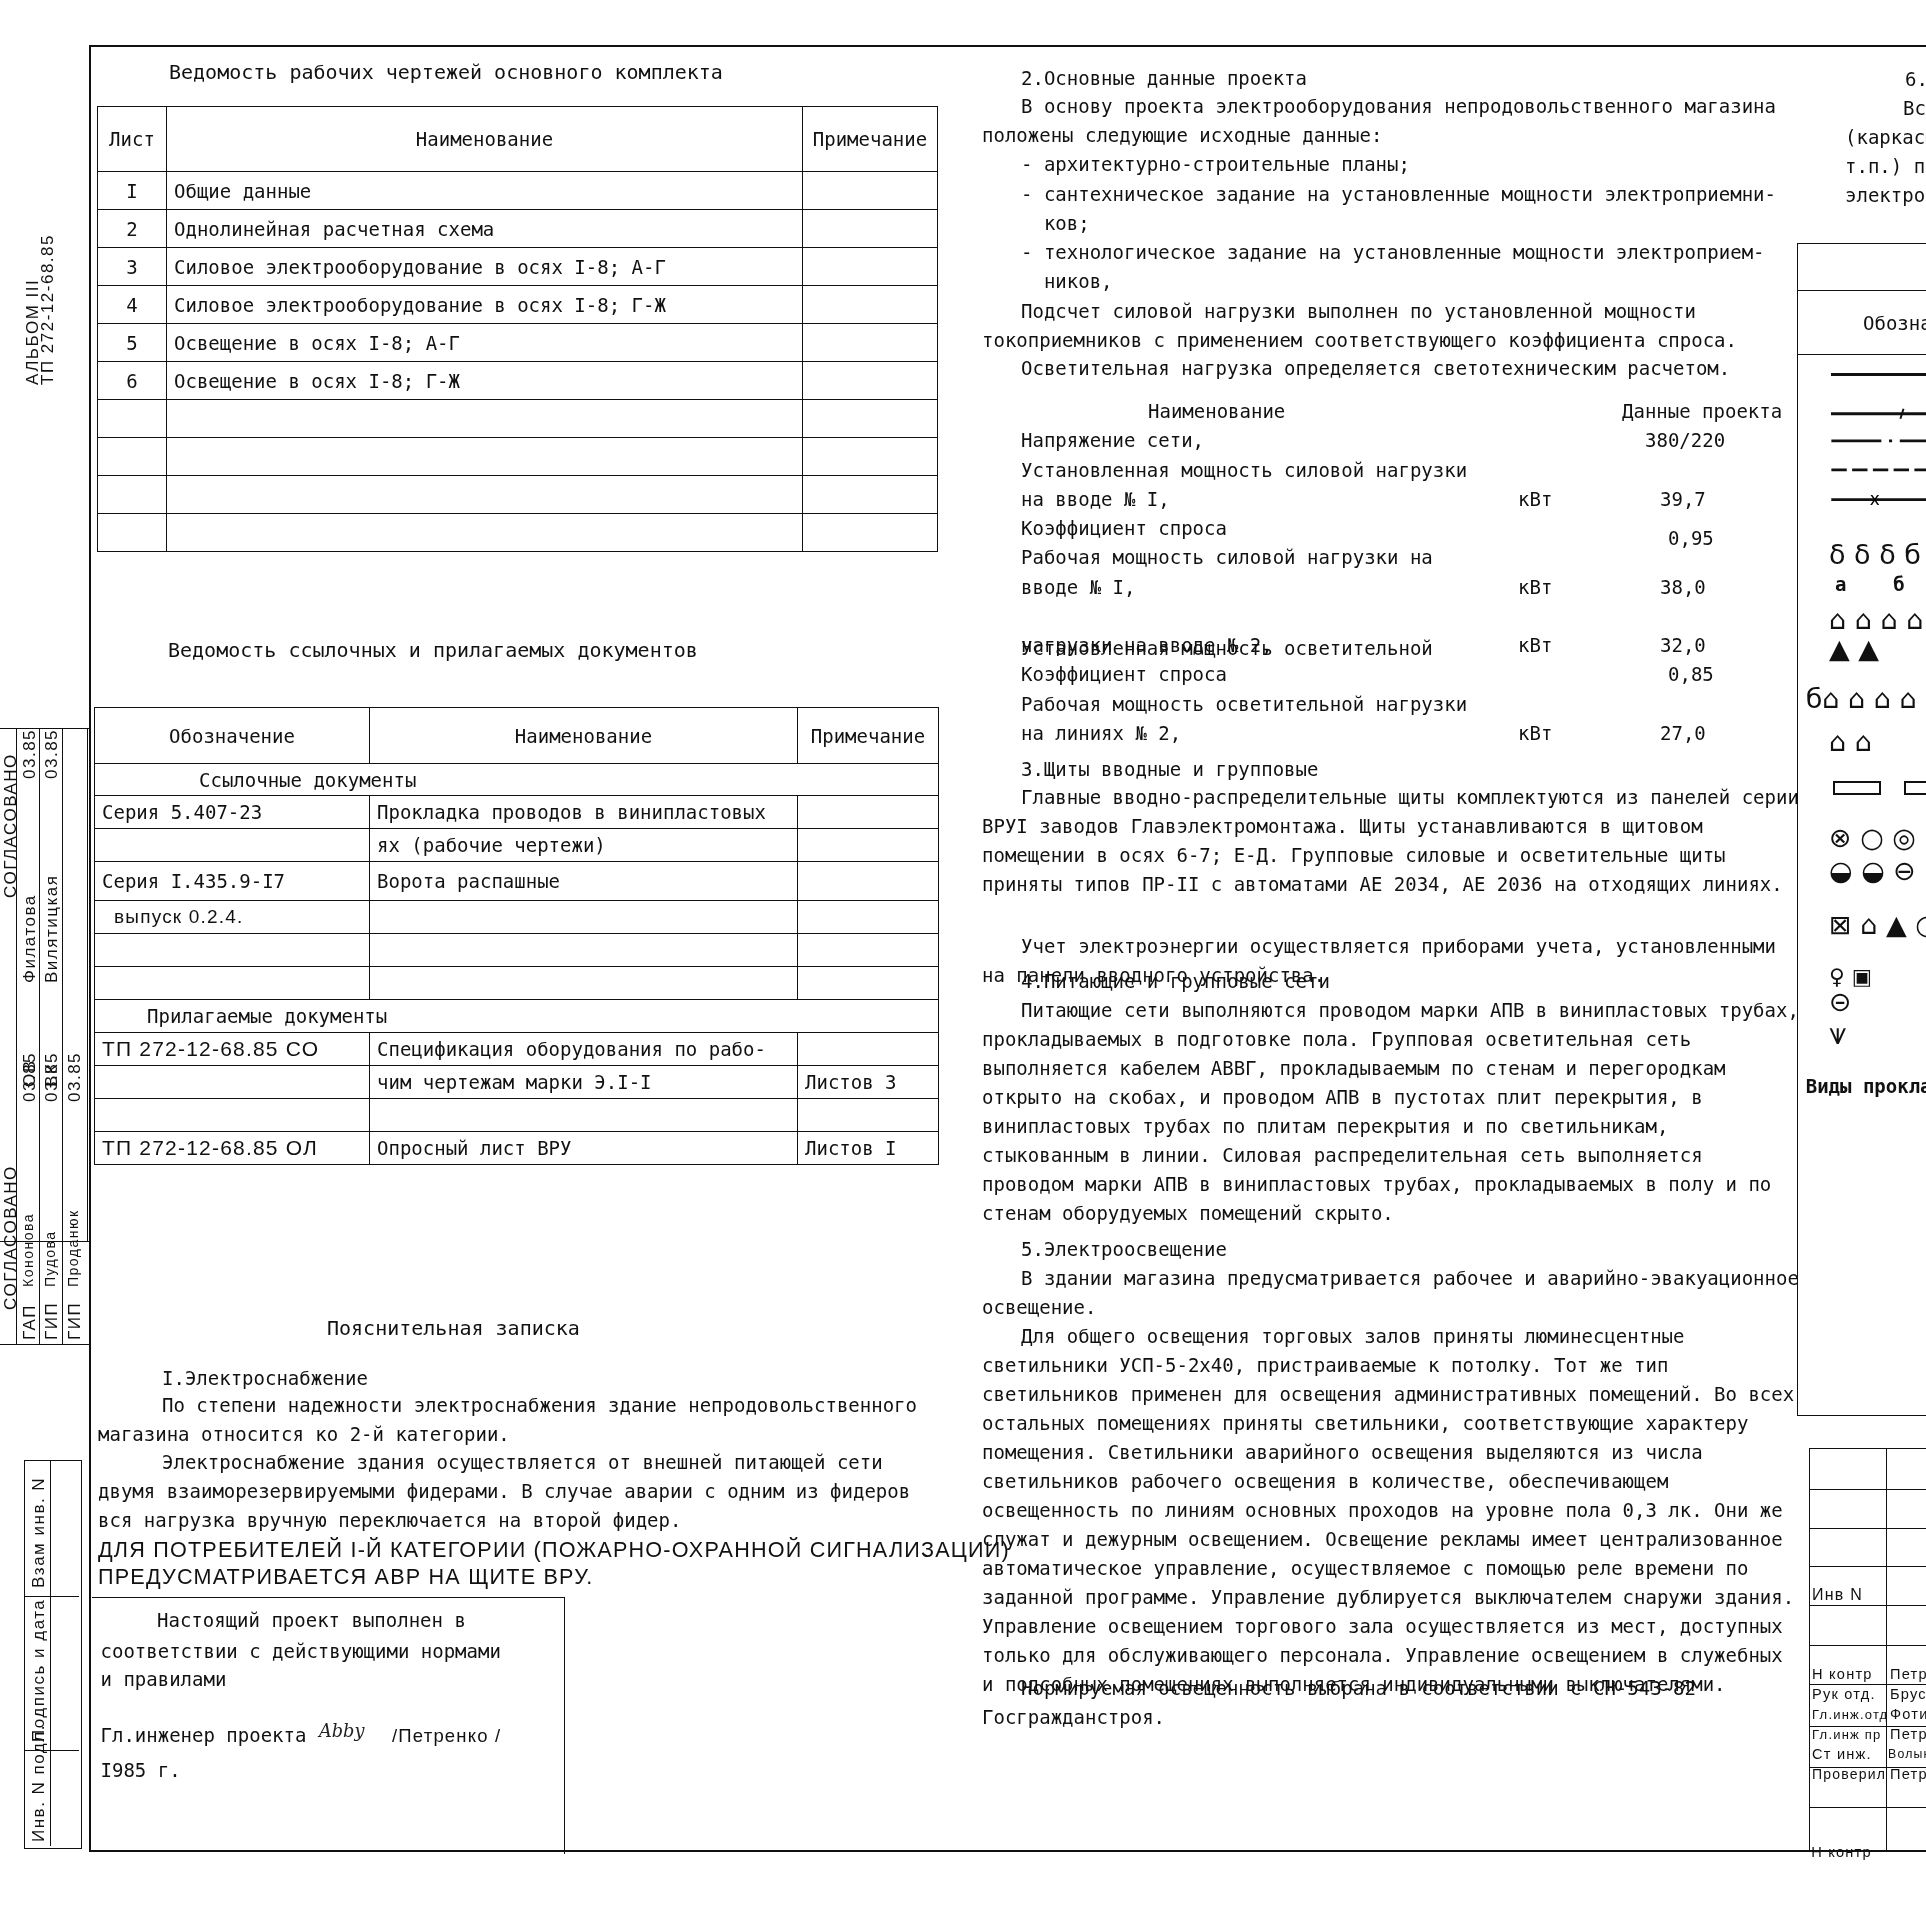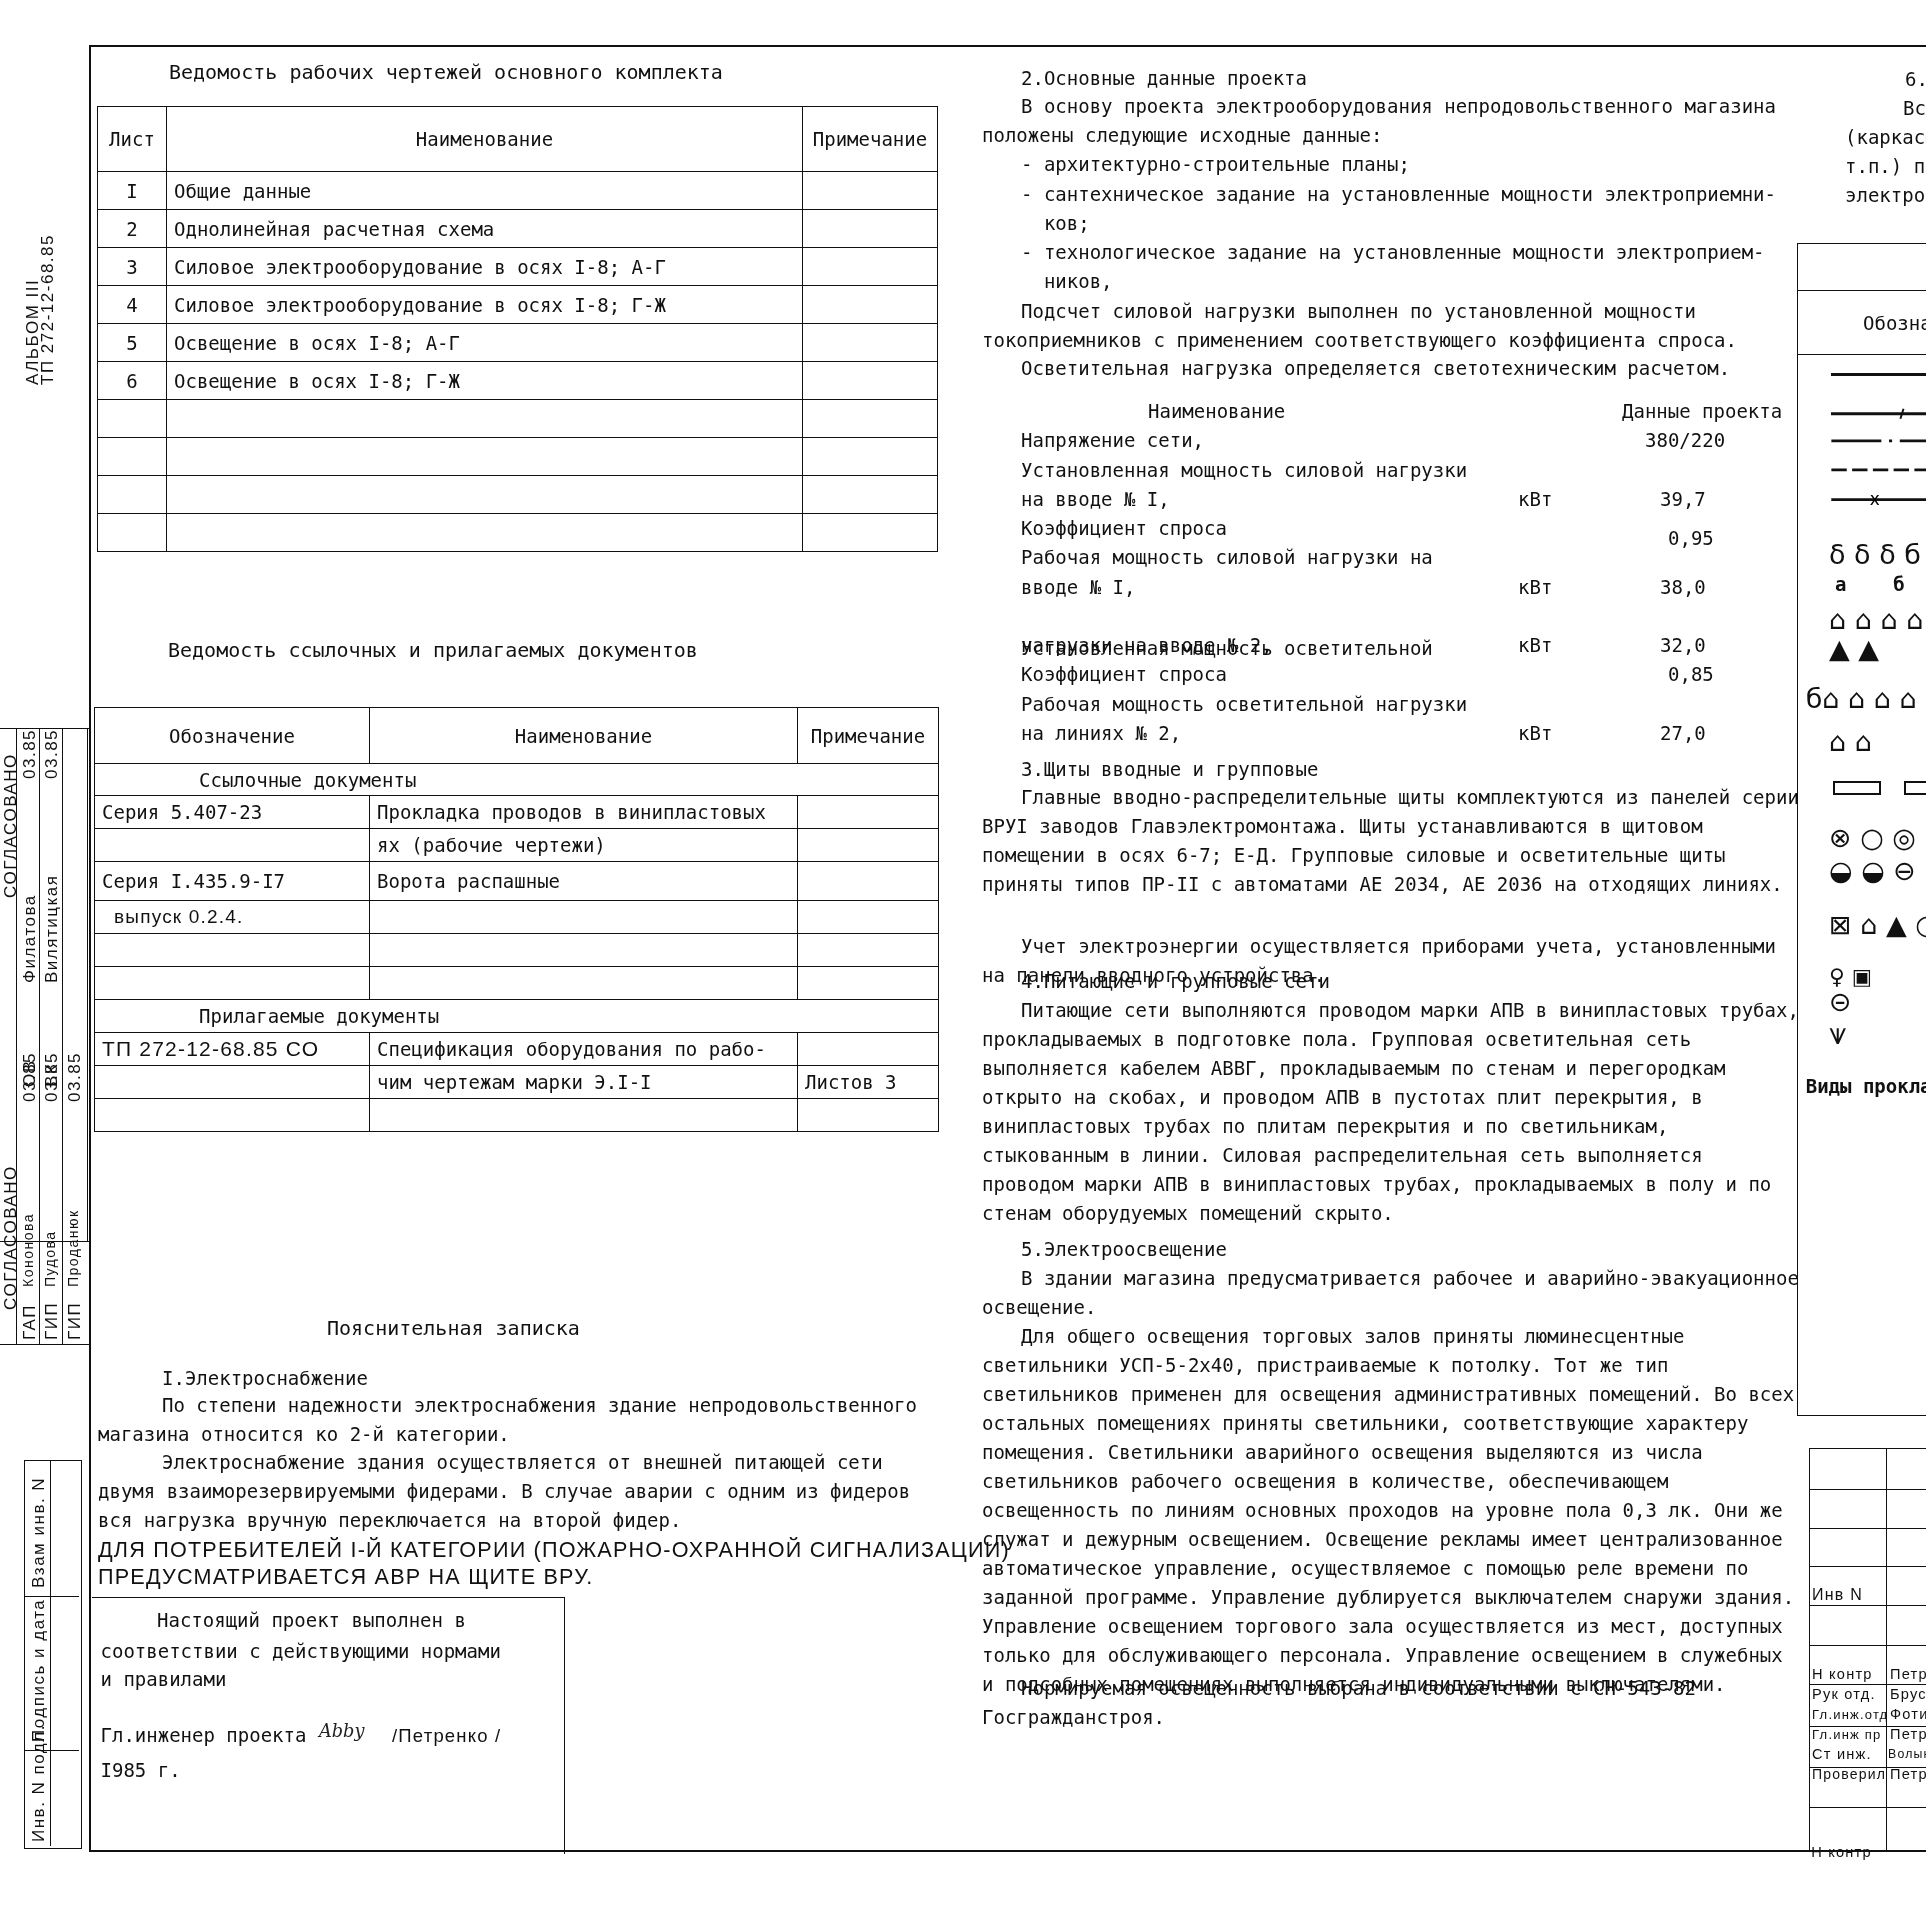--- a/index.html
+++ b/index.html
@@ -175,36 +175,41 @@
         <td></td>
         <td></td>
         <td></td>
       </tr>
   <tr style="height:33px;">
         <td></td>
         <td></td>
         <td></td>
       </tr>
   <tr style="height:33px;">
-        <td colspan="3" style="padding-left:104px;">Прилагаемые документы</td>
+        <td colspan="3" style="padding-left:52px;">Прилагаемые документы</td>
       </tr>
   <tr style="height:33px;">
         <td class="hand" style="font-size:21px;">ТП 272-12-68.85 СО</td>
         <td>Спецификация оборудования по рабо-</td>
         <td></td>
       </tr>
   <tr style="height:33px;">
         <td></td>
         <td>чим чертежам марки Э.I-I</td>
         <td>Листов  3</td>
       </tr>
   <tr style="height:33px;">
         <td></td>
         <td></td>
         <td></td>
+      </tr>
+  <tr style="height:33px;">
+        <td class="hand" style="font-size:21px;">ТП 272-12-68.85 ОЛ</td>
+        <td>Опросный лист ВРУ</td>
+        <td>Листов  I</td>
       </tr>
 </tbody>
   </table>
 
 <div class="abs txt title" style="left:327px;top:1314px;">Пояснительная записка</div>
 <div class="abs txt" style="left:162px;top:1364px;">I.Электроснабжение</div>
 <div class="abs para" style="left:98px;top:1391px;width:847px;text-indent:64px;">По степени надежности электроснабжения здание непродовольственного магазина относится ко 2-й категории.</div>
 <div class="abs para" style="left:98px;top:1448px;width:847px;text-indent:64px;">Электроснабжение здания осуществляется от внешней питающей сети двумя взаиморезервируемыми фидерами. В случае аварии с одним из фидеров вся нагрузка вручную переключается на второй фидер.</div>
 <div class="abs txt hand" style="left:98px;top:1535px;font-size:21.6px;">ДЛЯ ПОТРЕБИТЕЛЕЙ I-Й КАТЕГОРИИ (ПОЖАРНО-ОХРАННОЙ СИГНАЛИЗАЦИИ)</div>
 <div class="abs txt hand" style="left:98px;top:1562px;font-size:21.6px;">ПРЕДУСМАТРИВАЕТСЯ АВР НА ЩИТЕ ВРУ.</div>

